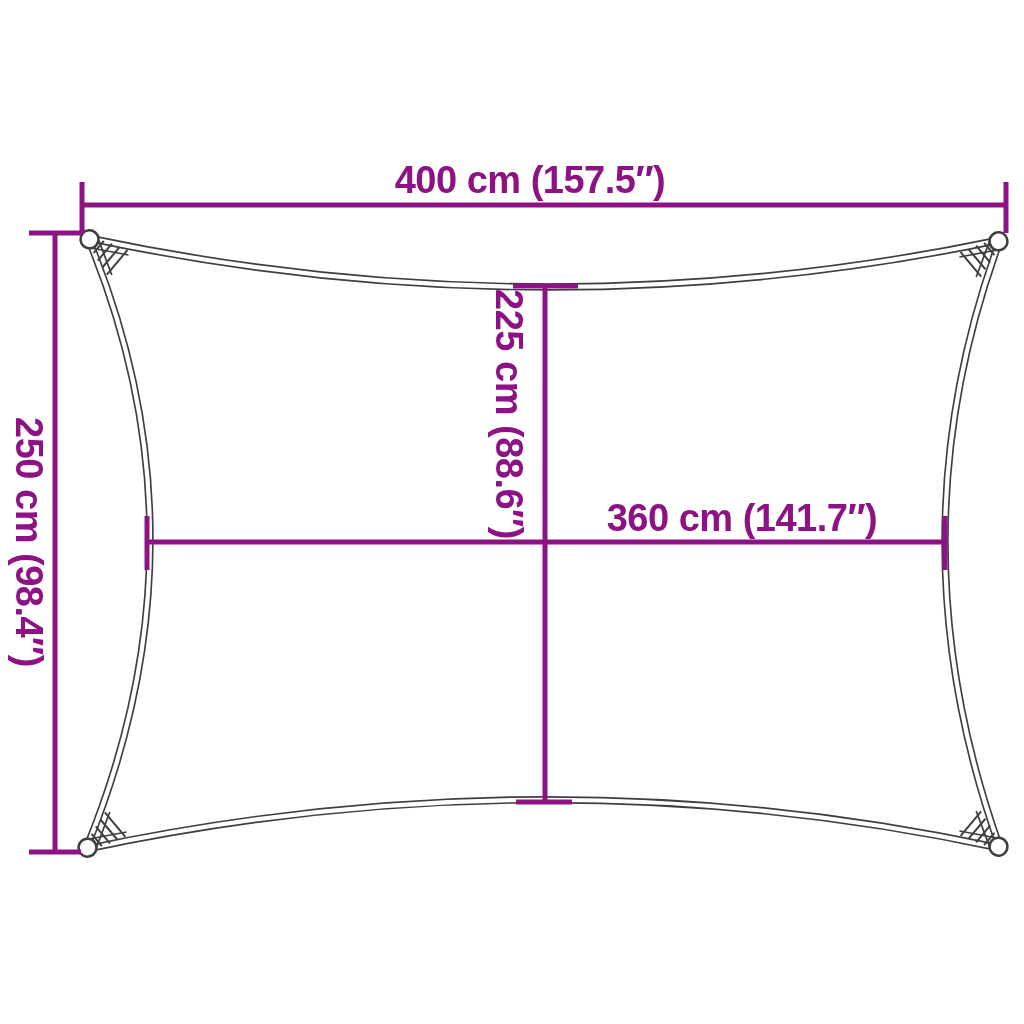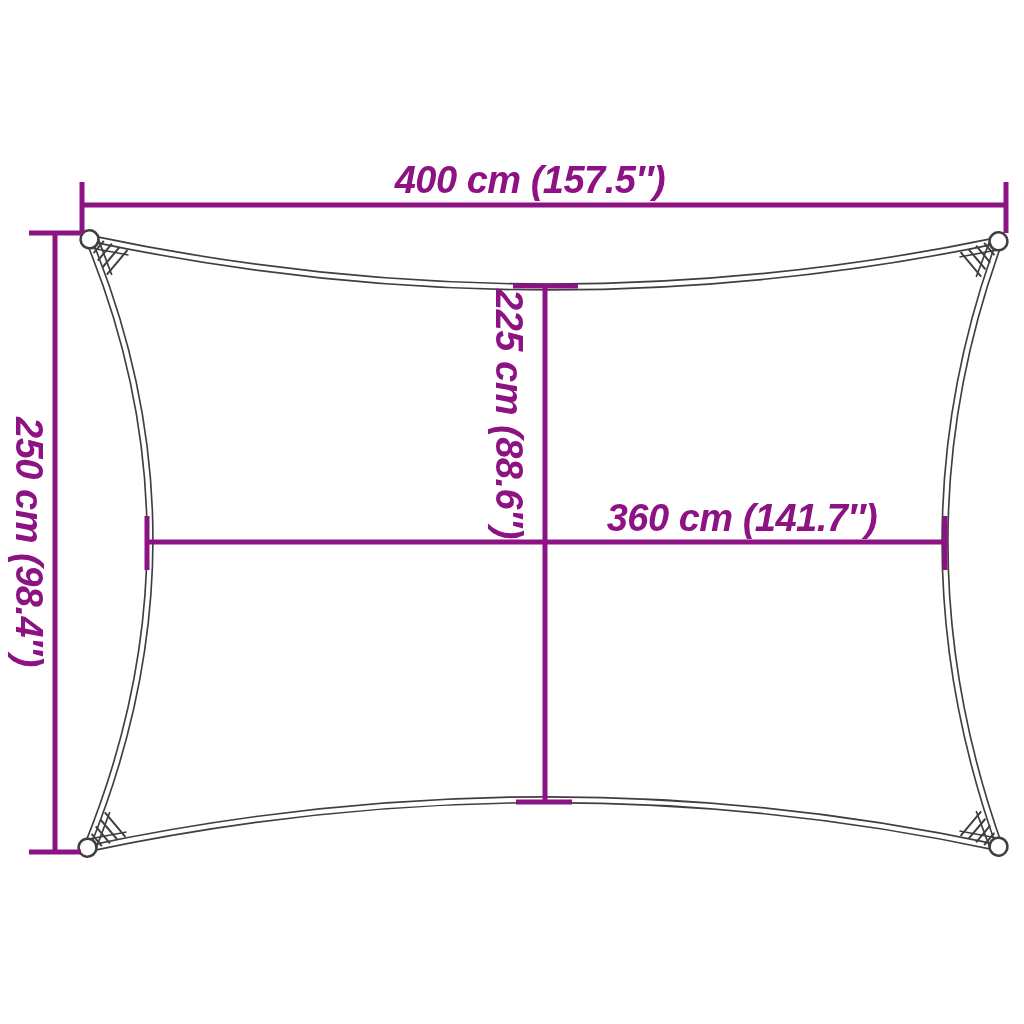--- a/index.html
+++ b/index.html
@@ -6,21 +6,20 @@
     --dimension:#8D1283;
     --outline:#3F3F3F;
     --background:#FFFFFF;
   }
   html,body{margin:0;padding:0;background:var(--background);}
   .canvas{
     width:1024px;height:872px;
     background:var(--background);
     position:relative;
     overflow:hidden;
-    font-style:italic;
   }
   svg{display:block;}
   
   .sail-outer{fill:#FFFFFF;stroke:var(--outline);stroke-width:7.5;stroke-linejoin:miter;}
   .sail-inner{fill:none;stroke:#FFFFFF;stroke-width:4.2;stroke-linejoin:miter;}
   .corner-detail{stroke:var(--outline);fill:none;}
   .corner-detail .ring{fill:#FFFFFF;stroke-width:2.6;}
   .corner-detail .rung{stroke-width:2;}
   .corner-detail .diag{stroke-width:1.7;}
   .dim-line{stroke:var(--dimension);stroke-width:5;fill:none;}

